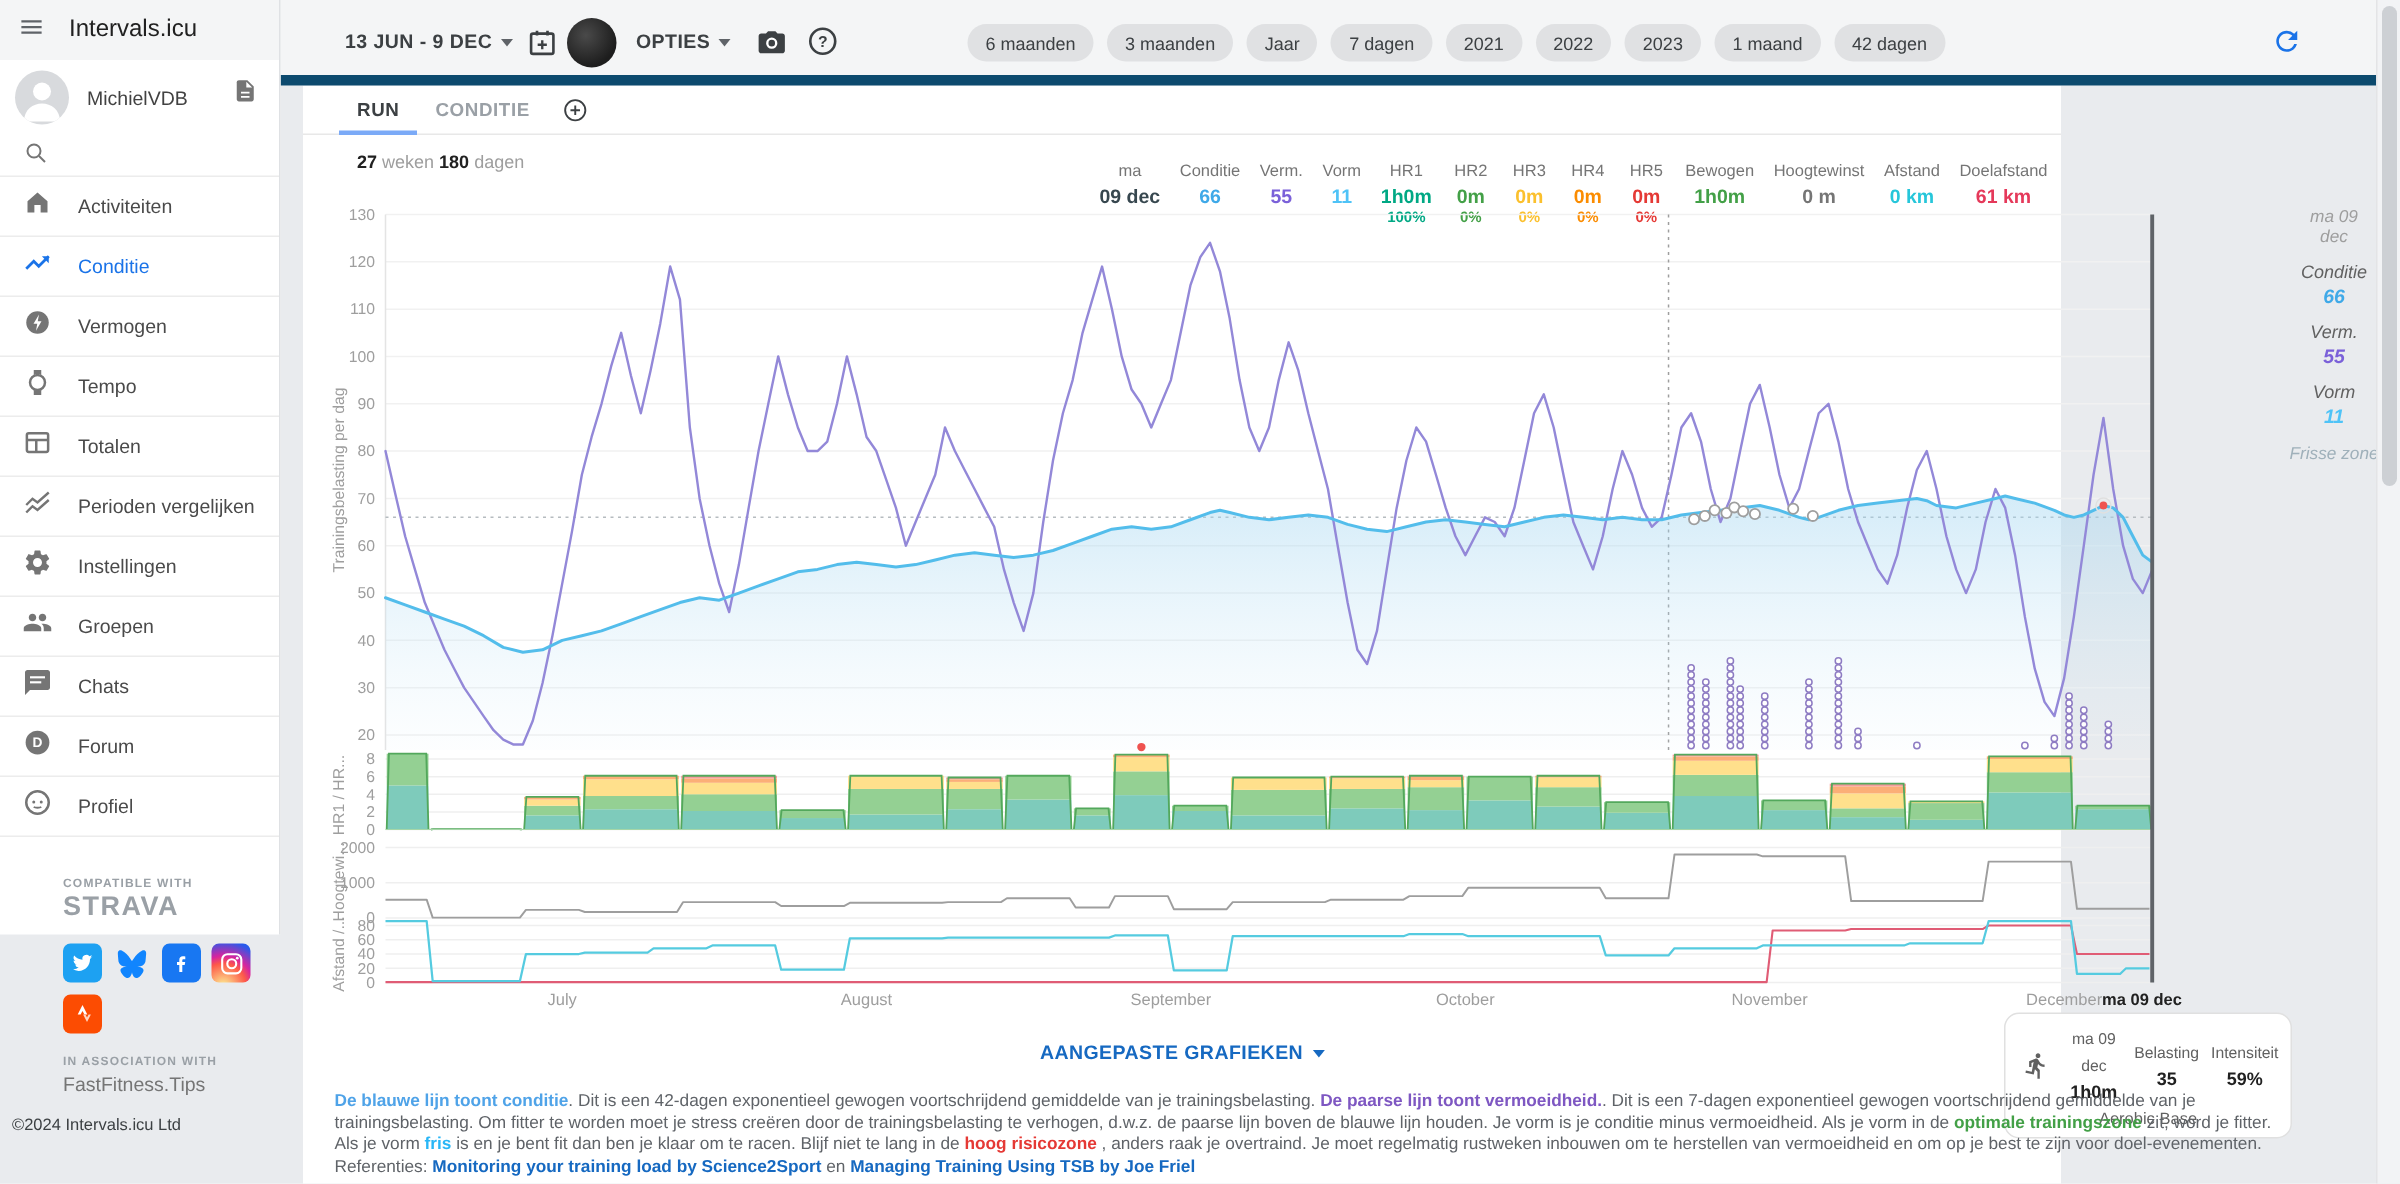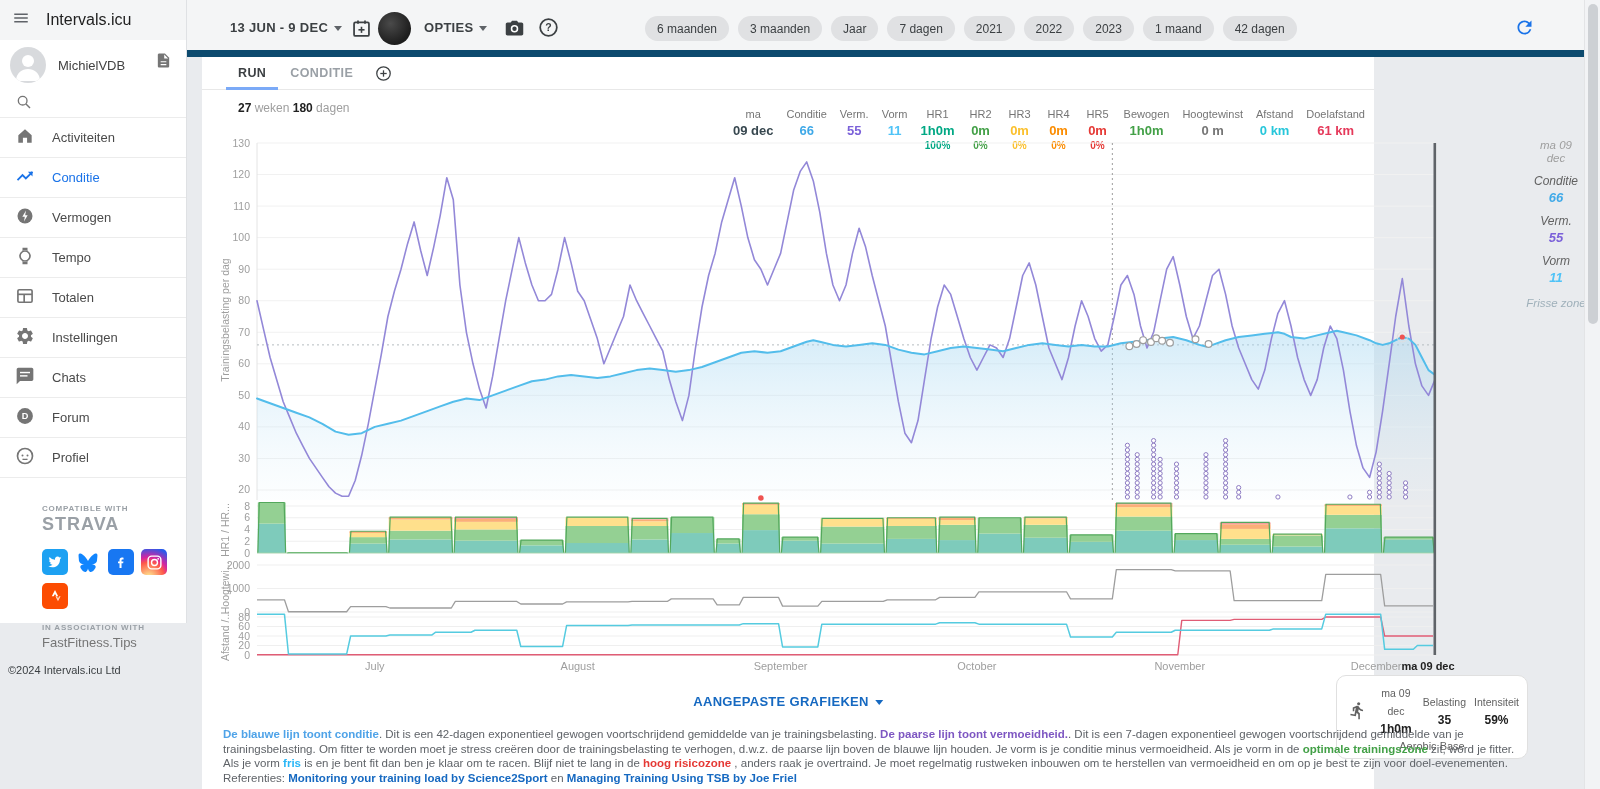--- a/index.html
+++ b/index.html
@@ -160,23 +160,36 @@
       <div class="sb-item">
         <span><svg width="20" height="20" viewBox="0 0 24 24">
             <rect x="3.5" y="4.5" width="17" height="15" rx="1.5" fill="none" stroke="#757575" stroke-width="2"></rect>
             <line x1="3.5" y1="10" x2="20.5" y2="10" stroke="#757575" stroke-width="2"></line>
             <line x1="11" y1="10" x2="11" y2="19.5" stroke="#757575" stroke-width="2"></line>
           </svg></span>
         <span class="lbl">Totalen</span>
       </div>
       <div class="sb-item">
         <span><svg width="20" height="20" viewBox="0 0 24 24">
+            <polyline points="3,14 8,9 12,12 21,4" fill="none" stroke="#757575" stroke-width="1.9"></polyline>
+            <polyline points="3,20 8,15 12,18 21,10" fill="none" stroke="#757575" stroke-width="1.9"></polyline>
+          </svg></span>
+        <span class="lbl">Perioden vergelijken</span>
+      </div>
+      <div class="sb-item">
+        <span><svg width="20" height="20" viewBox="0 0 24 24">
             <path fill="#757575" d="M19.14 12.94c.04-.3.06-.61.06-.94 0-.32-.02-.64-.07-.94l2.03-1.58c.18-.14.23-.41.12-.61l-1.92-3.32c-.12-.22-.37-.29-.59-.22l-2.39.96c-.5-.38-1.03-.7-1.62-.94l-.36-2.54c-.04-.24-.24-.41-.48-.41h-3.84c-.24 0-.43.17-.47.41l-.36 2.54c-.59.24-1.13.57-1.62.94l-2.39-.96c-.22-.08-.47 0-.59.22L2.74 8.87c-.12.21-.08.47.12.61l2.03 1.58c-.05.3-.09.63-.09.94s.02.64.07.94l-2.03 1.58c-.18.14-.23.41-.12.61l1.92 3.32c.12.22.37.29.59.22l2.39-.96c.5.38 1.03.7 1.62.94l.36 2.54c.05.24.24.41.48.41h3.84c.24 0 .44-.17.47-.41l.36-2.54c.59-.24 1.13-.56 1.62-.94l2.39.96c.22.08.47 0 .59-.22l1.92-3.32c.12-.22.07-.47-.12-.61l-2.01-1.58zM12 15.6c-1.98 0-3.6-1.62-3.6-3.6s1.62-3.6 3.6-3.6 3.6 1.62 3.6 3.6-1.62 3.6-3.6 3.6z"></path>
           </svg></span>
         <span class="lbl">Instellingen</span>
+      </div>
+      <div class="sb-item">
+        <span><svg width="20" height="20" viewBox="0 0 24 24">
+            <path fill="#757575" d="M16 11c1.66 0 2.99-1.34 2.99-3S17.66 5 16 5c-1.66 0-3 1.34-3 3s1.34 3 3 3zm-8 0c1.66 0 2.99-1.34 2.99-3S9.66 5 8 5C6.34 5 5 6.34 5 8s1.34 3 3 3zm0 2c-2.33 0-7 1.17-7 3.5V19h14v-2.5c0-2.33-4.67-3.5-7-3.5zm8 0c-.29 0-.62.02-.97.05 1.16.84 1.97 1.97 1.97 3.45V19h6v-2.5c0-2.33-4.67-3.5-7-3.5z"></path>
+          </svg></span>
+        <span class="lbl">Groepen</span>
       </div>
       <div class="sb-item">
         <span><svg width="20" height="20" viewBox="0 0 24 24">
             <path fill="#757575" d="M20 2H4c-1.1 0-2 .9-2 2v18l4-4h14c1.1 0 2-.9 2-2V4c0-1.1-.9-2-2-2z"></path>
             <rect x="6" y="7" width="12" height="1.7" fill="#fff"></rect>
             <rect x="6" y="11" width="9" height="1.7" fill="#fff"></rect>
           </svg></span>
         <span class="lbl">Chats</span>
       </div>
       <div class="sb-item">

